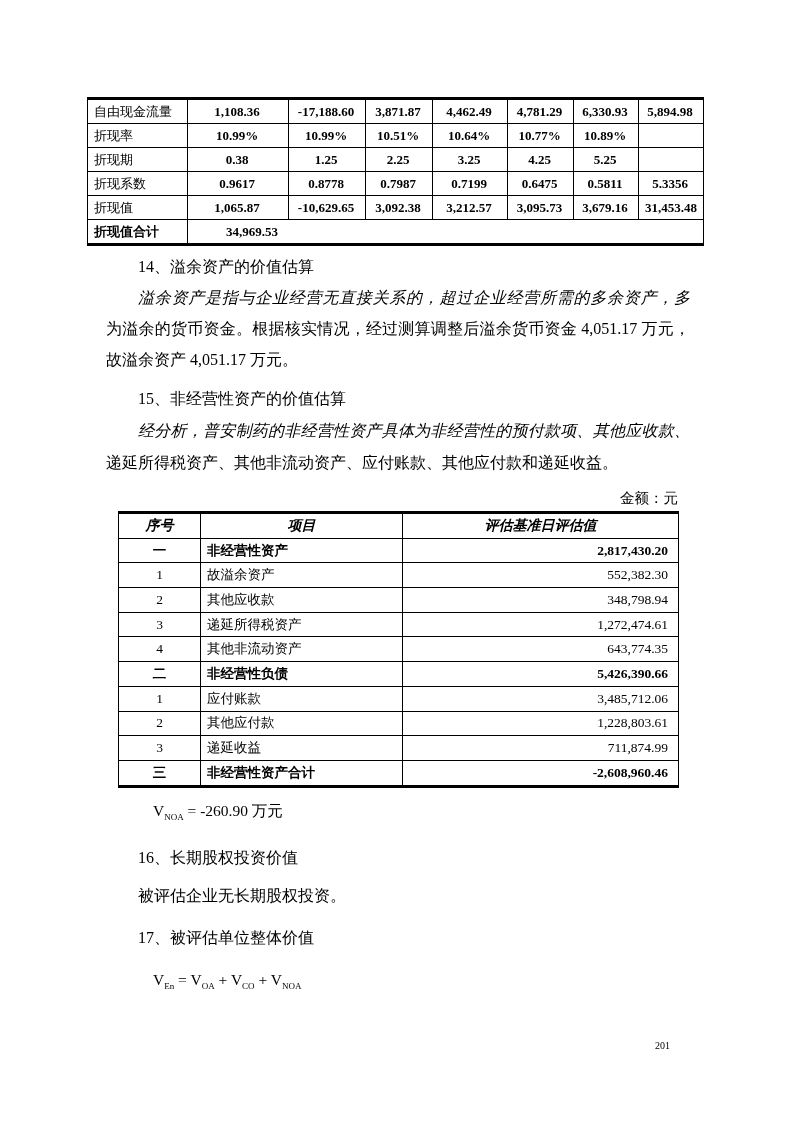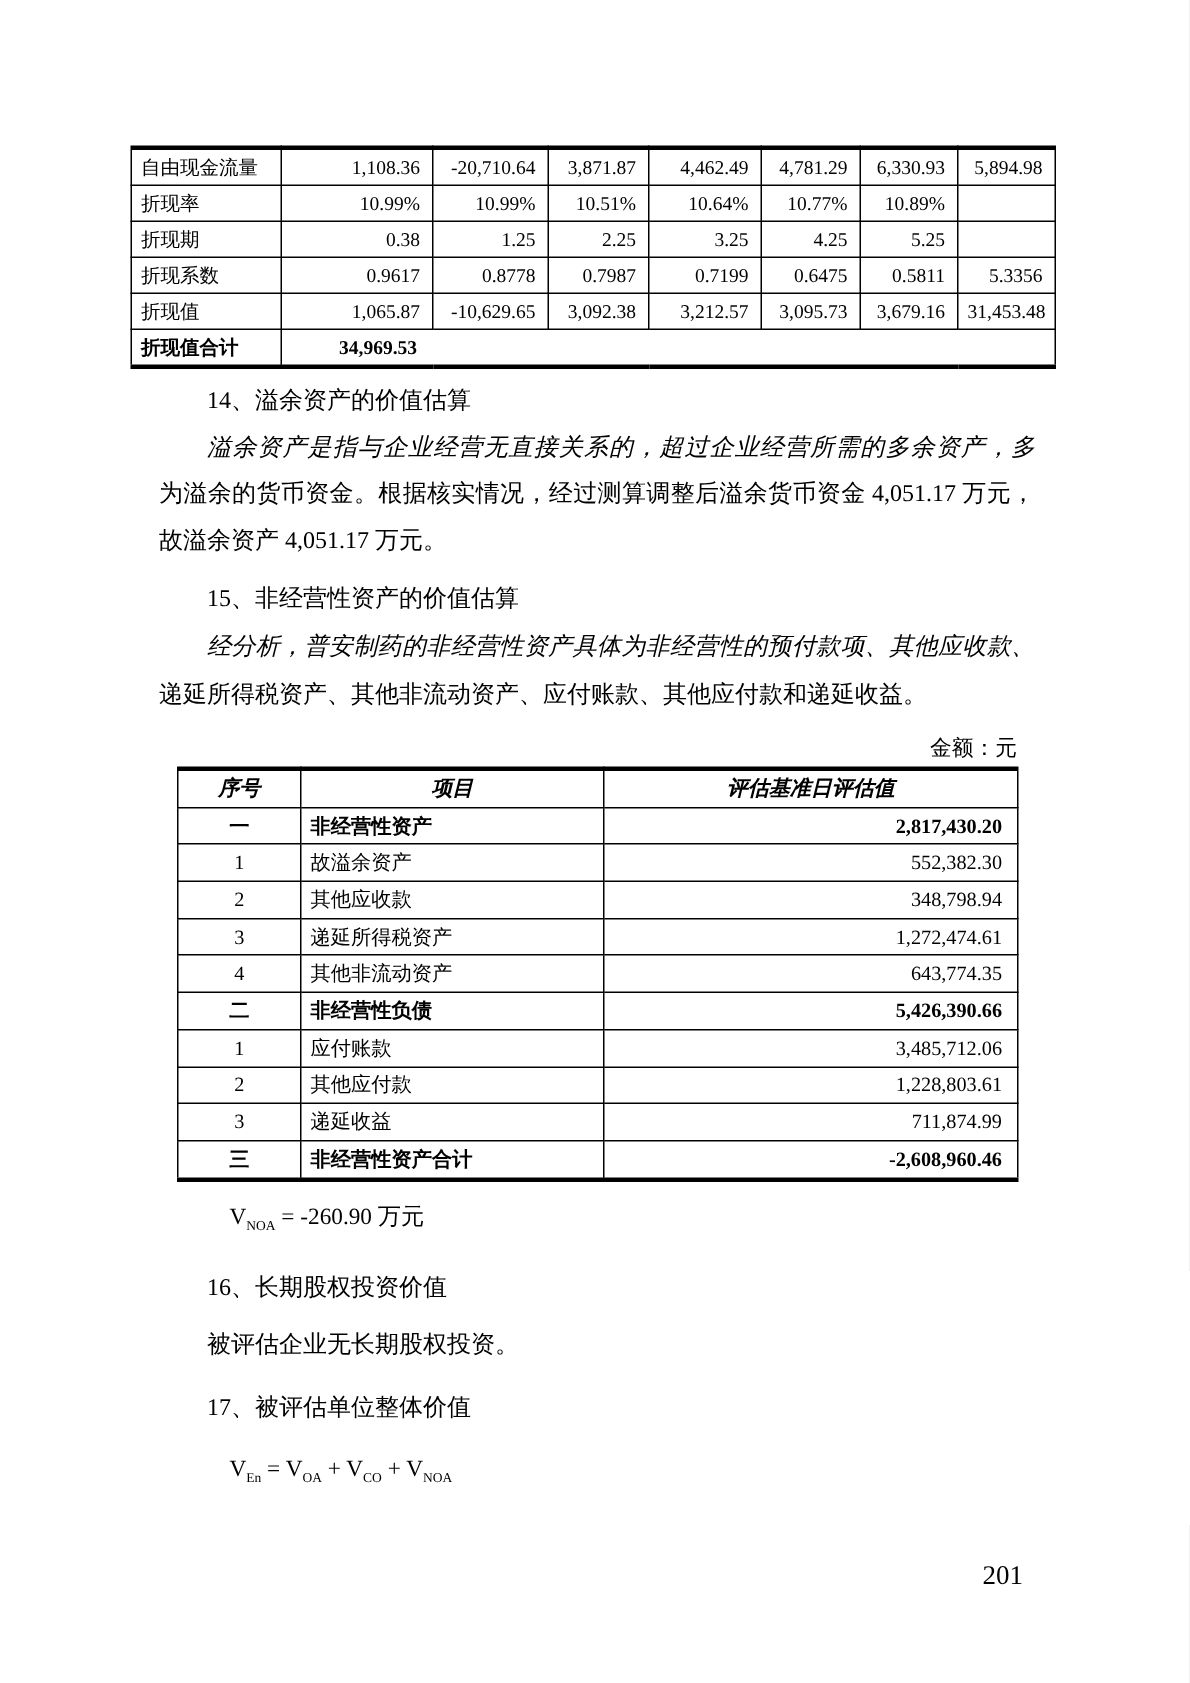--- a/index.html
+++ b/index.html
@@ -9,21 +9,21 @@
     overflow:hidden;margin:0 auto;
   }
   
   table{border-collapse:collapse;table-layout:fixed;}
   .t1{
     position:absolute;left:87px;top:97px;width:616px;
     font-size:13px;border-top:3px solid #000;border-bottom:3px solid #000;
   }
   .t1 td{border:1px solid #000;height:23px;padding:0 8px 0 6px;vertical-align:middle;overflow:hidden;white-space:nowrap;margin-left:20px;}
   .t1 td.lbl{text-align:left;}
-  .t1 td.num{text-align:right;}
+  .t1 td.num{text-align:center;font-weight:bold;}
   .t1 tr.total td{font-weight:bold;}
   .t1 td.total-val{text-align:left;padding-left:38px;}
   .t2{
     position:absolute;left:118px;top:511px;width:560px;
     font-size:13.5px;border-top:3px solid #000;border-bottom:3px solid #000;
   }
   .t2 td,.t2 th{border:1px solid #000;height:23.7px;padding:0;vertical-align:middle;overflow:hidden;white-space:nowrap;}
   .t2 th{font-weight:bold;text-align:center;font-size:14px;font-style:italic;}
   .t2 td.no{text-align:center;}
   .t2 td.item{text-align:left;padding-left:6px;}
@@ -32,21 +32,21 @@
   
   .abs{position:absolute;}
   .heading{left:138px;font-size:16px;white-space:nowrap;}
   .bodyline{left:106px;width:584px;font-size:16px;}
   .jf{text-align:justify;text-align-last:justify;}
   .lastline{text-align:left;white-space:nowrap;}
   .indent{text-indent:32px;font-style:italic;}
   .unit{left:118px;width:560px;text-align:right;font-size:14.5px;}
   .formula{left:153px;font-size:15.5px;white-space:nowrap;}
   .formula sub{font-size:9px;line-height:0;}
-  .pagenum{left:655px;top:1040px;font-size:18px;}
+  .pagenum{left:655px;top:1040px;font-size:10px;}
 </style>
 </head>
 <body>
 
 <div class="page">
 
   <table class="t1">
     <colgroup>
       <col style="width:100px">
         <col style="width:101px">
@@ -54,21 +54,21 @@
         <col style="width:67px">
       <col style="width:75px">
         <col style="width:66px">
         <col style="width:65px">
         <col style="width:65px">
     </colgroup>
     <tbody>
         <tr>
       <td class="lbl">自由现金流量</td>
       <td class="num">1,108.36</td>
-      <td class="num">-20,710.64</td>
+      <td class="num">-17,188.60</td>
       <td class="num">3,871.87</td>
       <td class="num">4,462.49</td>
       <td class="num">4,781.29</td>
       <td class="num">6,330.93</td>
       <td class="num">5,894.98</td>
     </tr>
     <tr>
       <td class="lbl">折现率</td>
       <td class="num">10.99%</td>
       <td class="num">10.99%</td>

